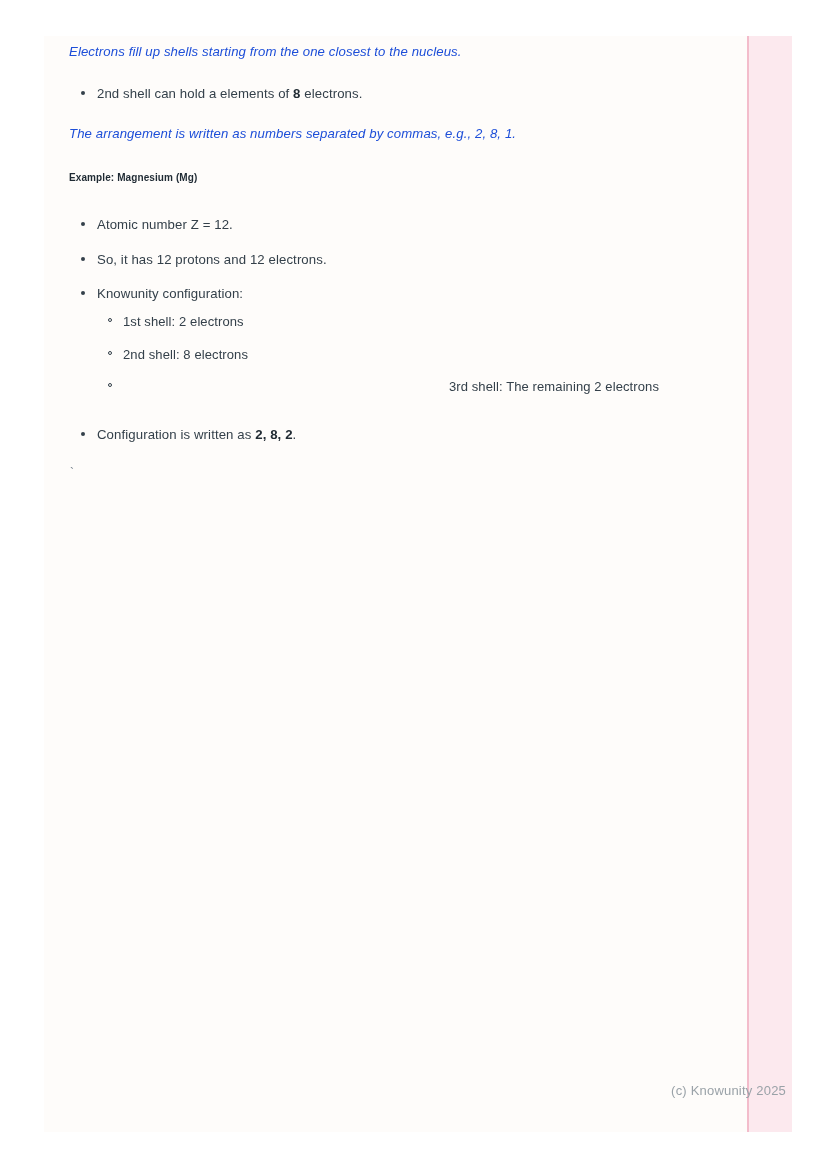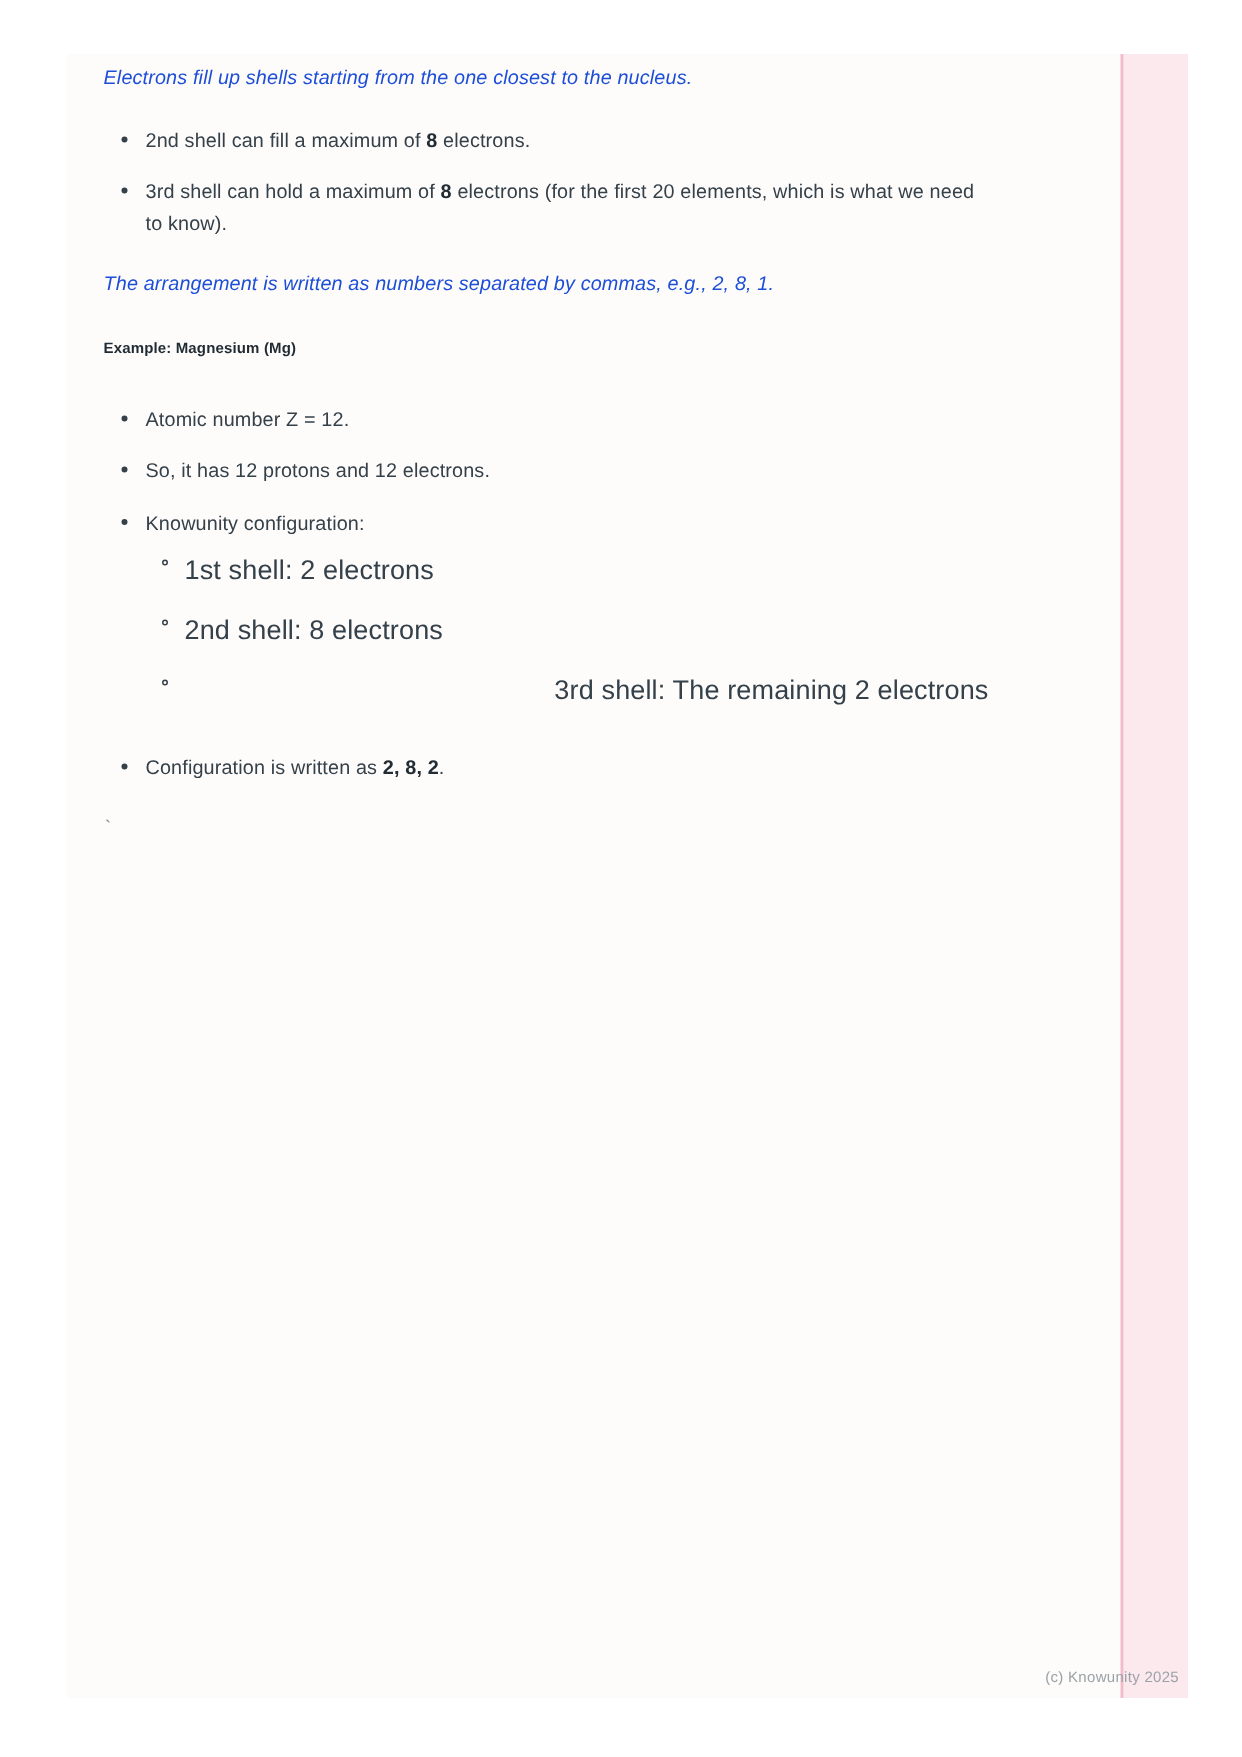--- a/index.html
+++ b/index.html
@@ -83,21 +83,21 @@
     background: #34404a;
   }
   ul.sub {
     list-style: none;
     margin: 8px 0 0 0;
     padding: 0;
   }
   ul.sub > li {
     position: relative;
     padding-left: 26px;
-    font-size: 18px;
+    font-size: 13px;
     line-height: 1.5;
     color: #34404a;
     margin-bottom: 13px;
   }
   ul.sub > li:last-child { margin-bottom: 0; text-align: right; }
   ul.sub > li > .circ {
     position: absolute;
     left: 11px;
     top: 6px;
     width: 4px;
@@ -115,22 +115,22 @@
   }
   .backtick {
     font-size: 12px;
     color: #7a8590;
     line-height: 1;
     padding-left: 1px;
   }
   .watermark {
     position: absolute;
     right: 6px;
-    bottom: 8px;
-    font-size: 10px;
+    bottom: 34px;
+    font-size: 13px;
     color: #9aa2a8;
     letter-spacing: 0.2px;
     white-space: nowrap;
   }
 </style>
 </head>
 <body>
 
 <div class="page">
 
@@ -139,25 +139,21 @@
 
   <div class="content">
 
     <p class="para">Electrons fill up shells starting from the one closest to the nucleus.</p>
 
     <div class="gap-a"></div>
 
     <ul class="bullets">
       <li>
         <span class="dot"></span>
-        <span>2nd shell can fill a maximum of </span><span class="strong">8</span><span> electrons.</span>
-      </li>
-      <li>
-        <span class="dot"></span>
-        <span>3rd shell can hold a maximum of </span><span class="strong">8</span><span> electrons (for the first 20 elements, which is what we need to know).</span>
+        <span>2nd shell can hold a elements of </span><span class="strong">8</span><span> electrons.</span>
       </li>
     </ul>
 
     <div class="gap-b"></div>
 
     <p class="para">The arrangement is written as numbers separated by commas, e.g., 2, 8, 1.</p>
 
     <div class="gap-c"></div>
 
     <p class="heading">Example: Magnesium (Mg)</p>

